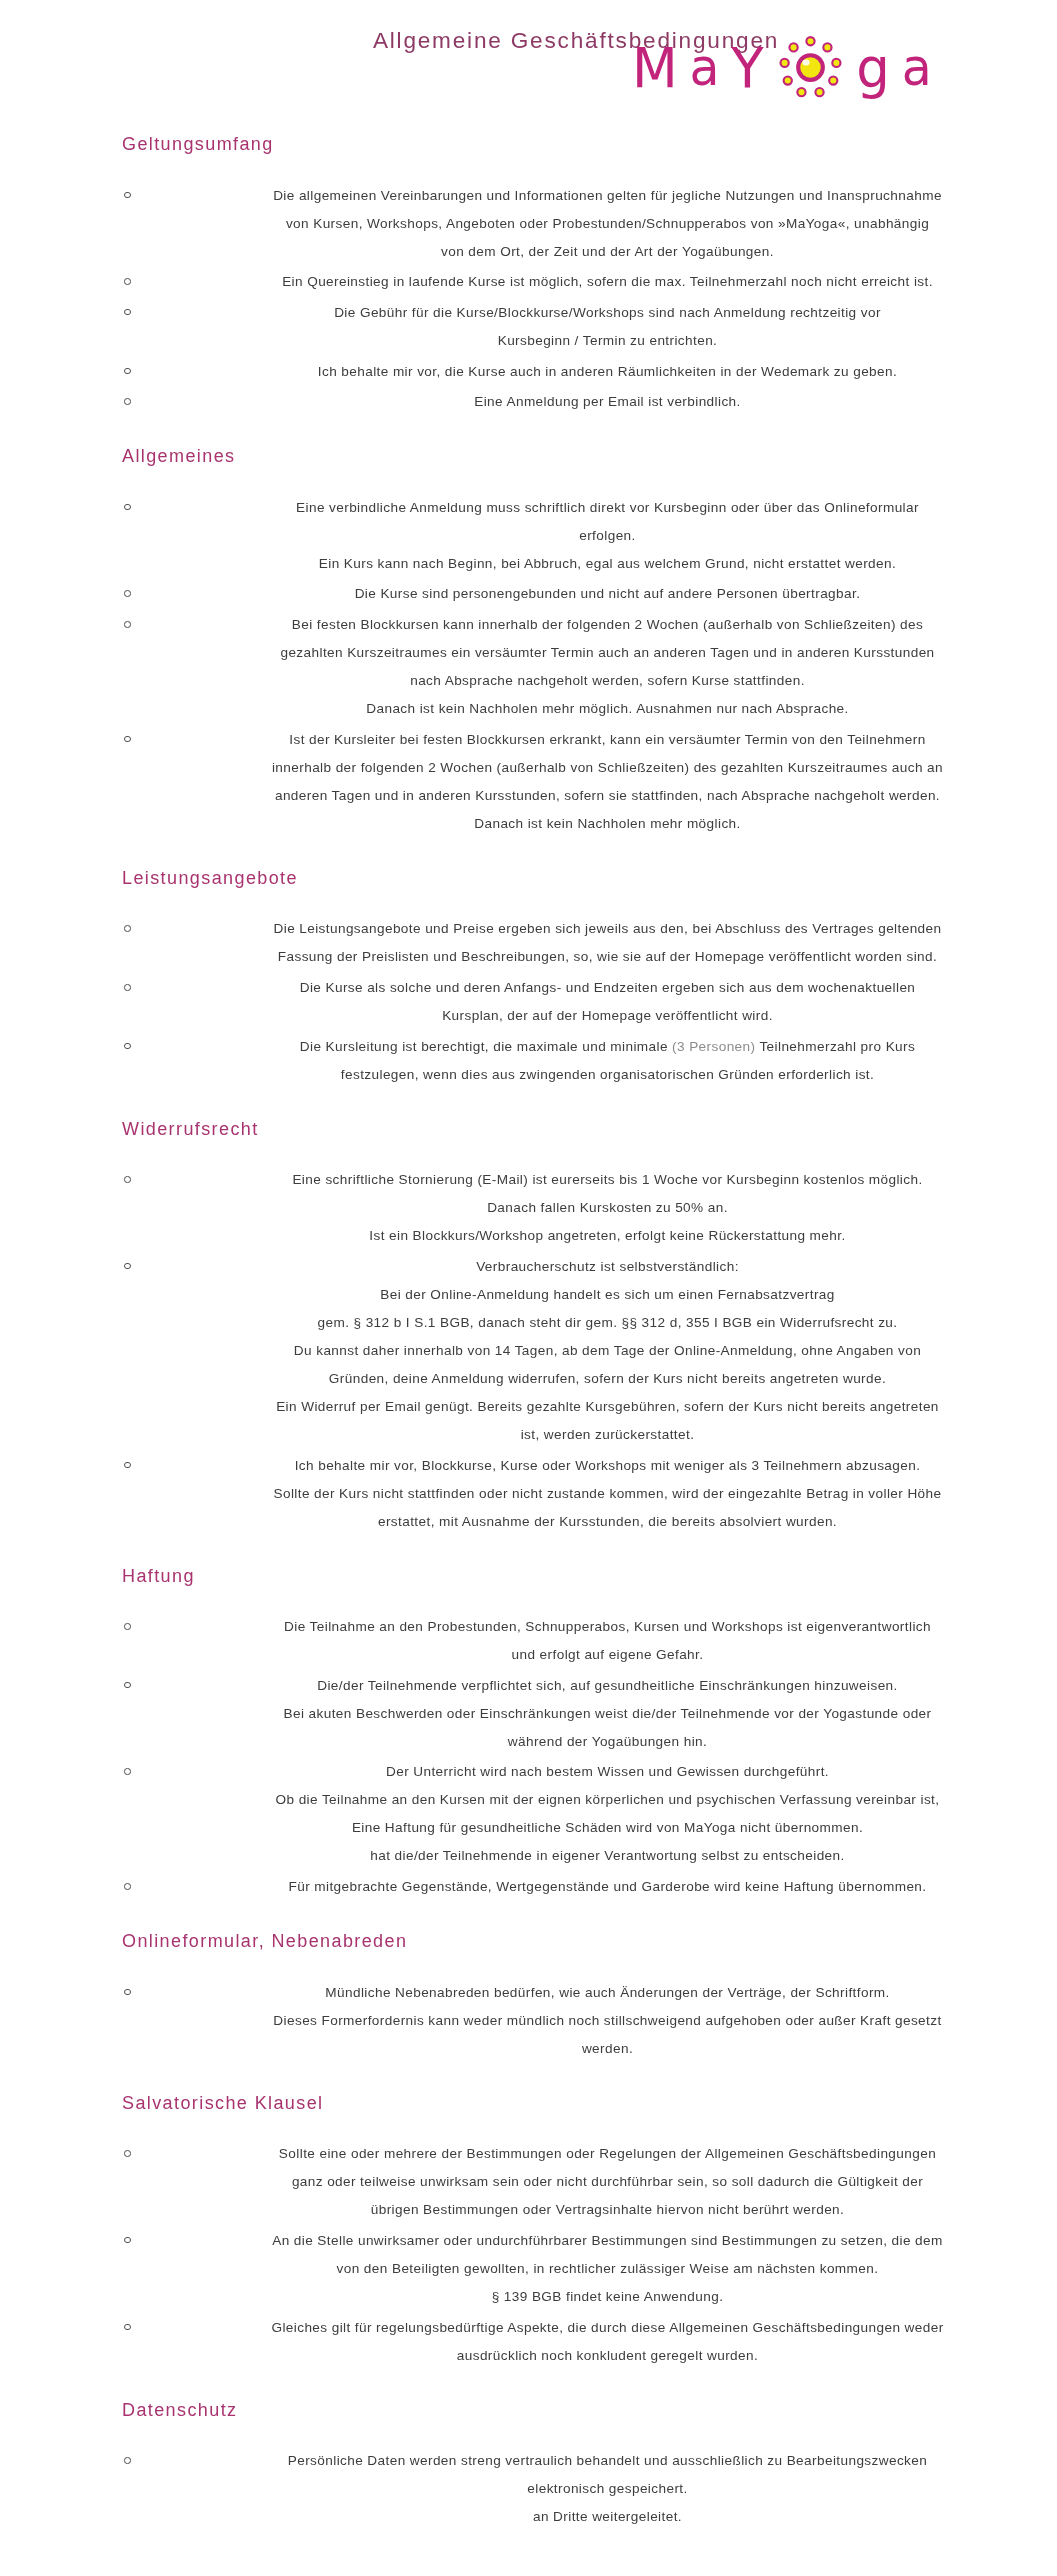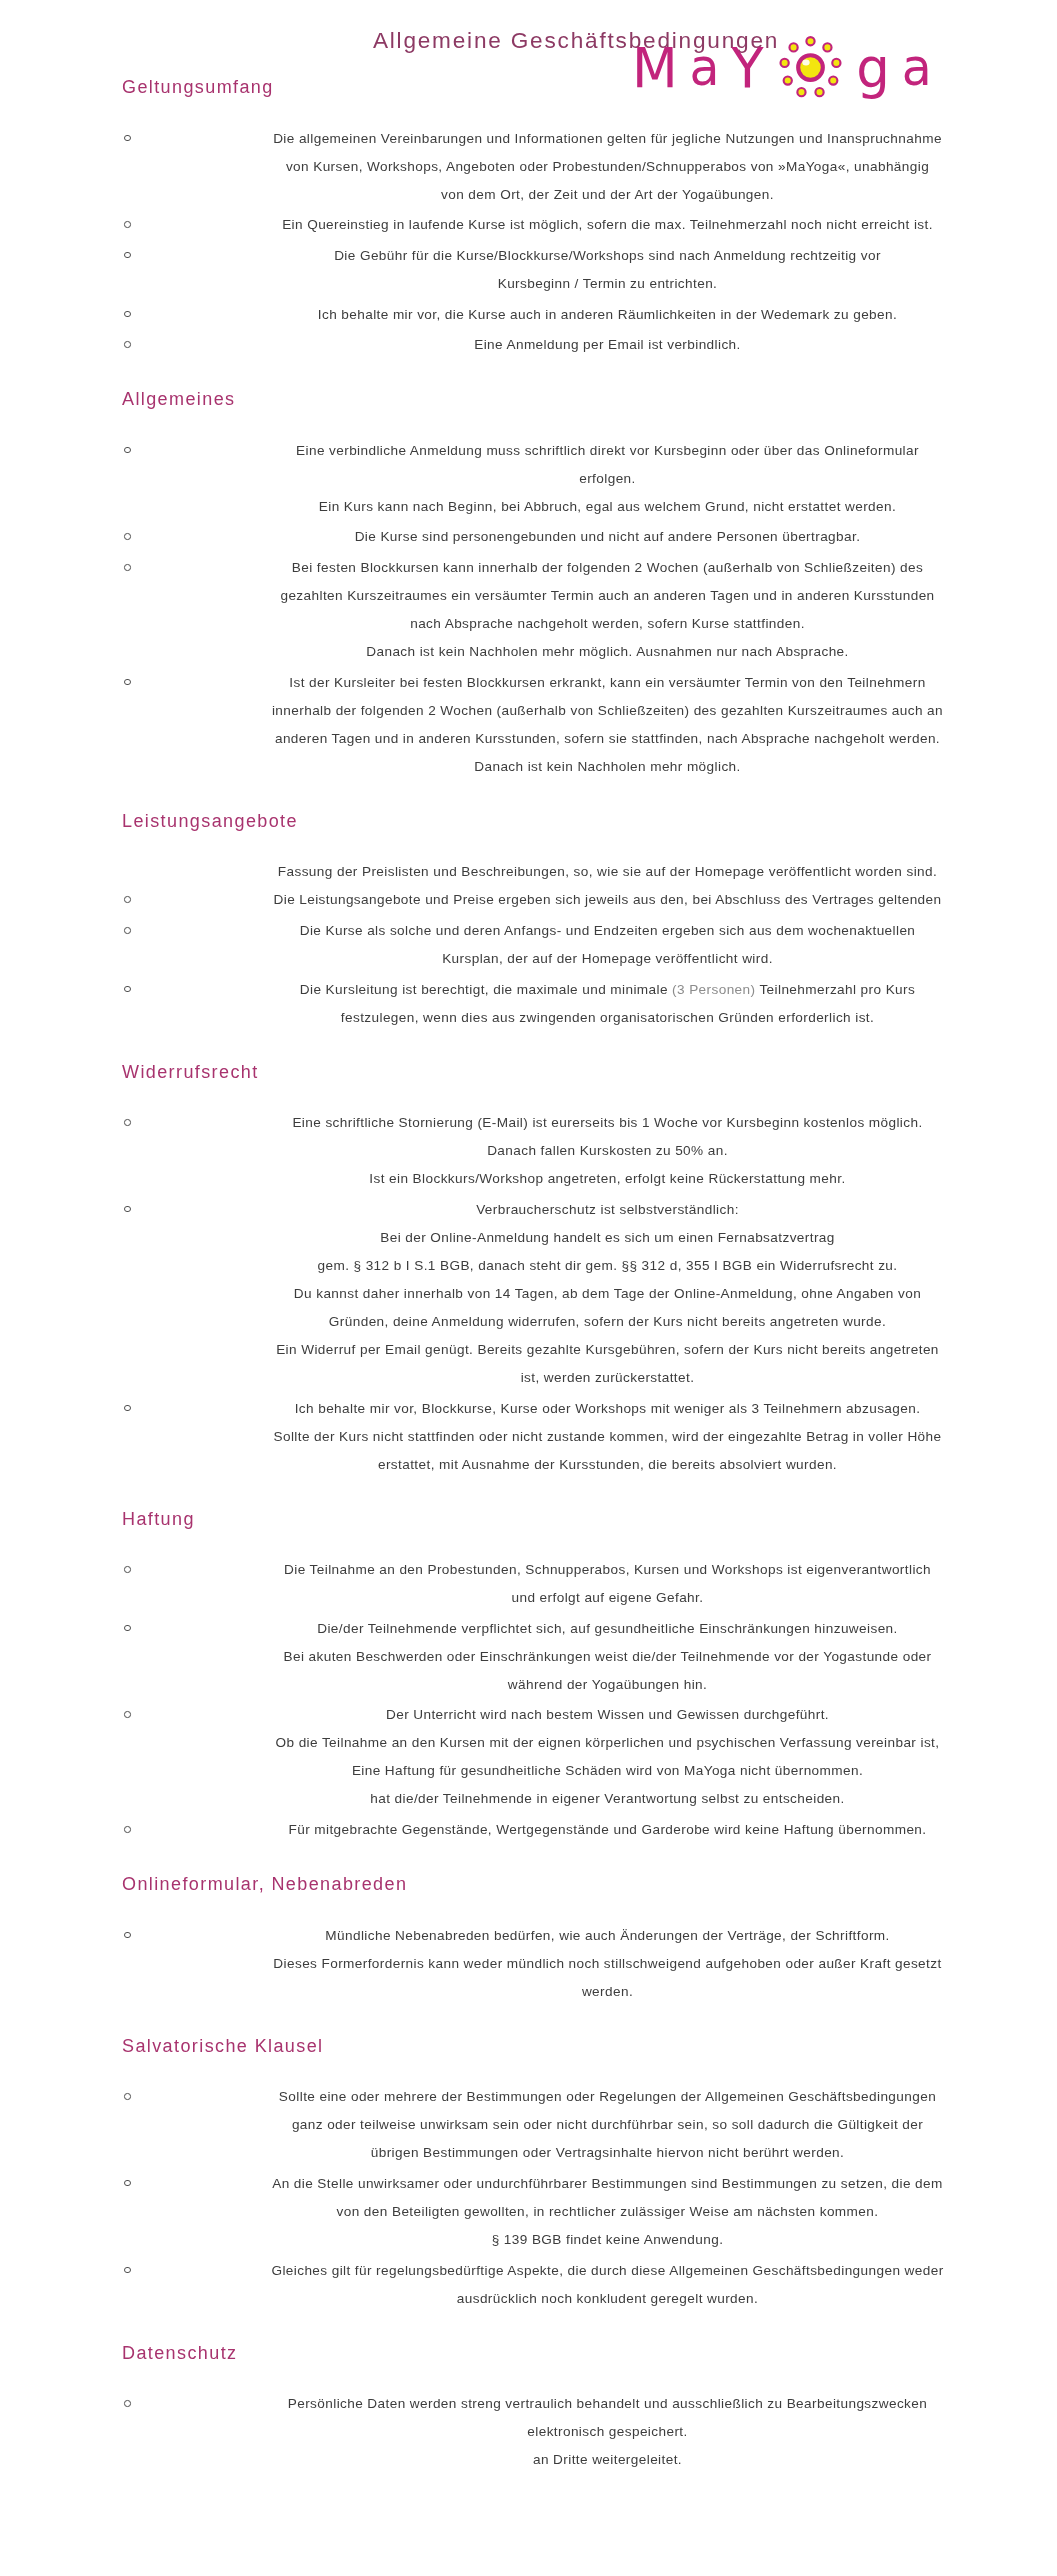--- a/index.html
+++ b/index.html
@@ -21,21 +21,21 @@
   }
   .logo .ltr{display:inline-block;transform:scaleY(1.04);}
   .logo .ltr.small{font-size:49px;}
   .sun{margin-top:1.8px;}
   
   .sections{}
   .section h2{
     margin:29px 0 25px 122px;font-size:18px;font-weight:400;letter-spacing:1.4px;
     line-height:23.5px;color:var(--heading,#a8336e);
   }
-  .section:first-child h2{margin-top:20px;}
+  .section:first-child h2{margin-top:77px;}
   .bullet-list{padding-left:157px;text-align:center;}
   .bullet-item{margin-bottom:2.7px;}
   .bullet-line{
     position:relative;font-size:13.6px;letter-spacing:0.4px;line-height:28px;
     color:var(--body,#3d3d3d);white-space:nowrap;
   }
   .bullet-marker{
     position:absolute;left:-33px;top:10px;width:4.5px;height:4.5px;
     border:1.3px solid #4f4f4f;border-radius:50%;background:#fff;display:inline-block;
   }
@@ -117,22 +117,22 @@
             <div class="bullet-line">innerhalb der folgenden 2 Wochen (außerhalb von Schließzeiten) des gezahlten Kurszeitraumes auch an</div>
             <div class="bullet-line">anderen Tagen und in anderen Kursstunden, sofern sie stattfinden, nach Absprache nachgeholt werden.</div>
             <div class="bullet-line">Danach ist kein Nachholen mehr möglich.</div>
           </div>
         </div>
       </section>
       <section class="section">
         <h2>Leistungsangebote</h2>
         <div class="bullet-list">
           <div class="bullet-item">
+            <div class="bullet-line"><span class="bullet-marker"></span>Die Leistungsangebote und Preise ergeben sich jeweils aus den, bei Abschluss des Vertrages geltenden</div>
             <div class="bullet-line">Fassung der Preislisten und Beschreibungen, so, wie sie auf der Homepage veröffentlicht worden sind.</div>
-            <div class="bullet-line"><span class="bullet-marker"></span>Die Leistungsangebote und Preise ergeben sich jeweils aus den, bei Abschluss des Vertrages geltenden</div>
           </div>
           <div class="bullet-item">
             <div class="bullet-line"><span class="bullet-marker"></span>Die Kurse als solche und deren Anfangs- und Endzeiten ergeben sich aus dem wochenaktuellen</div>
             <div class="bullet-line">Kursplan, der auf der Homepage veröffentlicht wird.</div>
           </div>
           <div class="bullet-item">
             <div class="bullet-line"><span class="bullet-marker"></span><span>Die Kursleitung ist berechtigt, die maximale und minimale </span><span class="muted">(3 Personen)</span><span> Teilnehmerzahl pro Kurs</span></div>
             <div class="bullet-line">festzulegen, wenn dies aus zwingenden organisatorischen Gründen erforderlich ist.</div>
           </div>
         </div>

